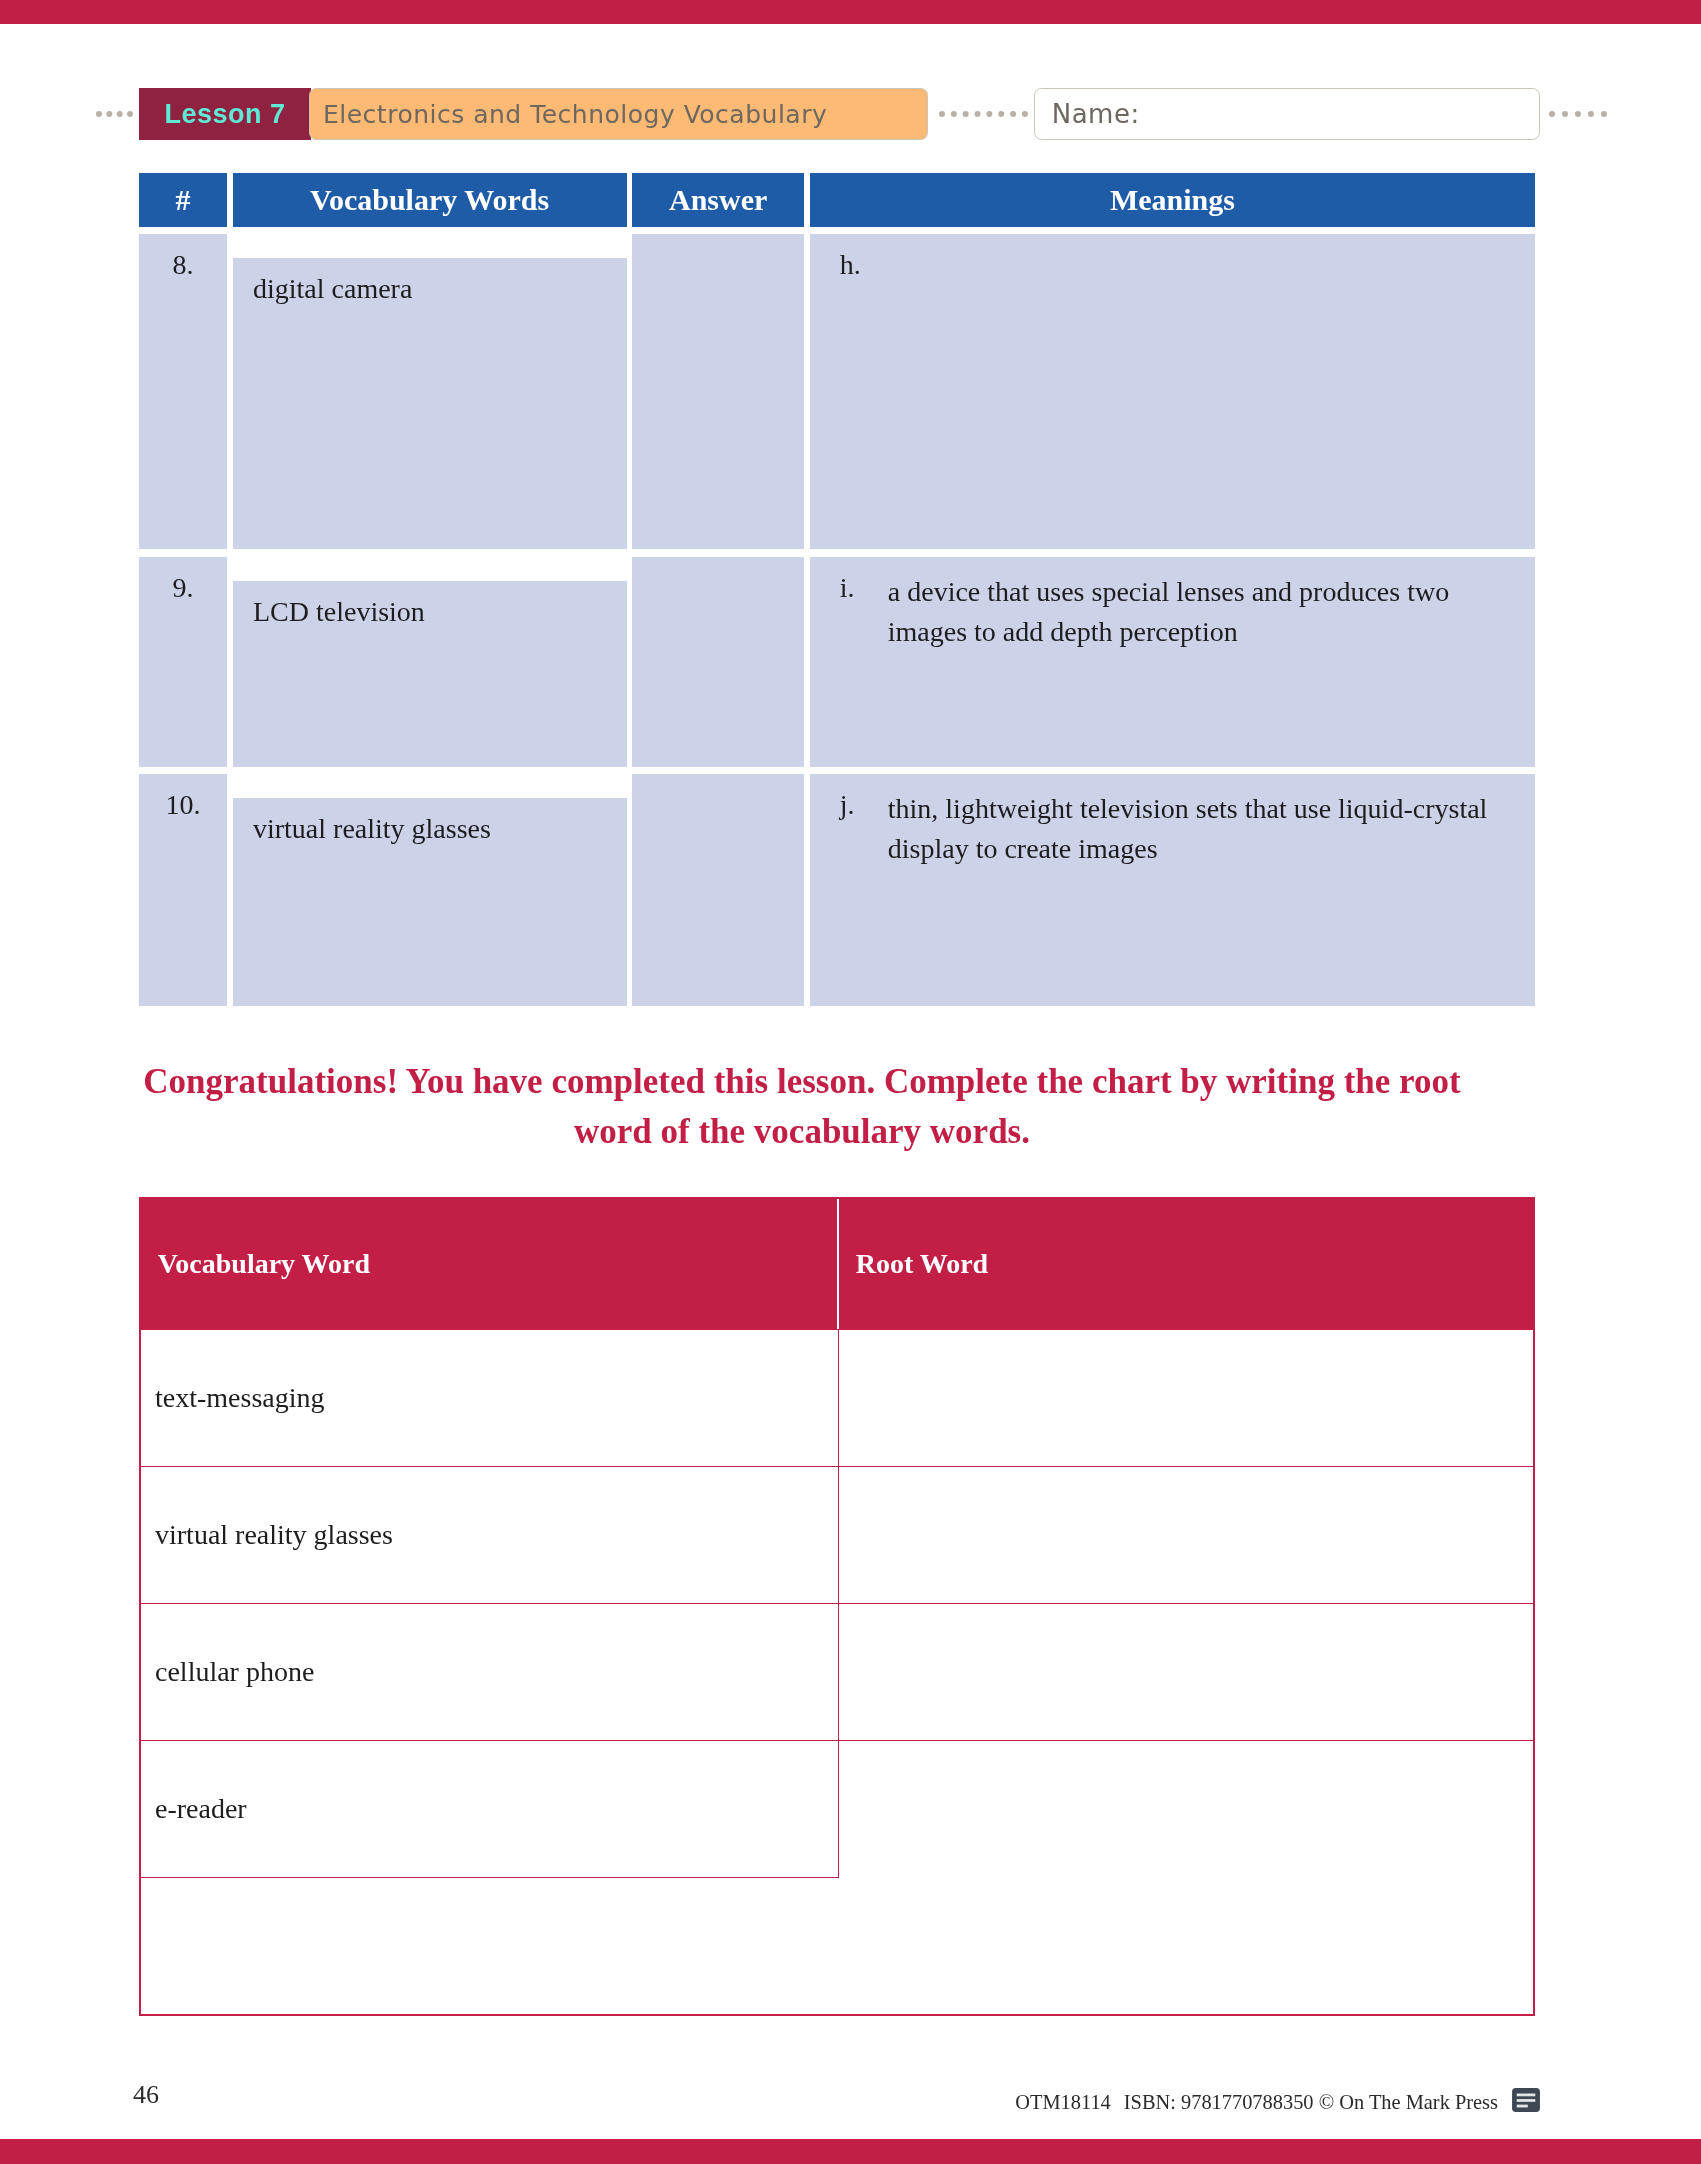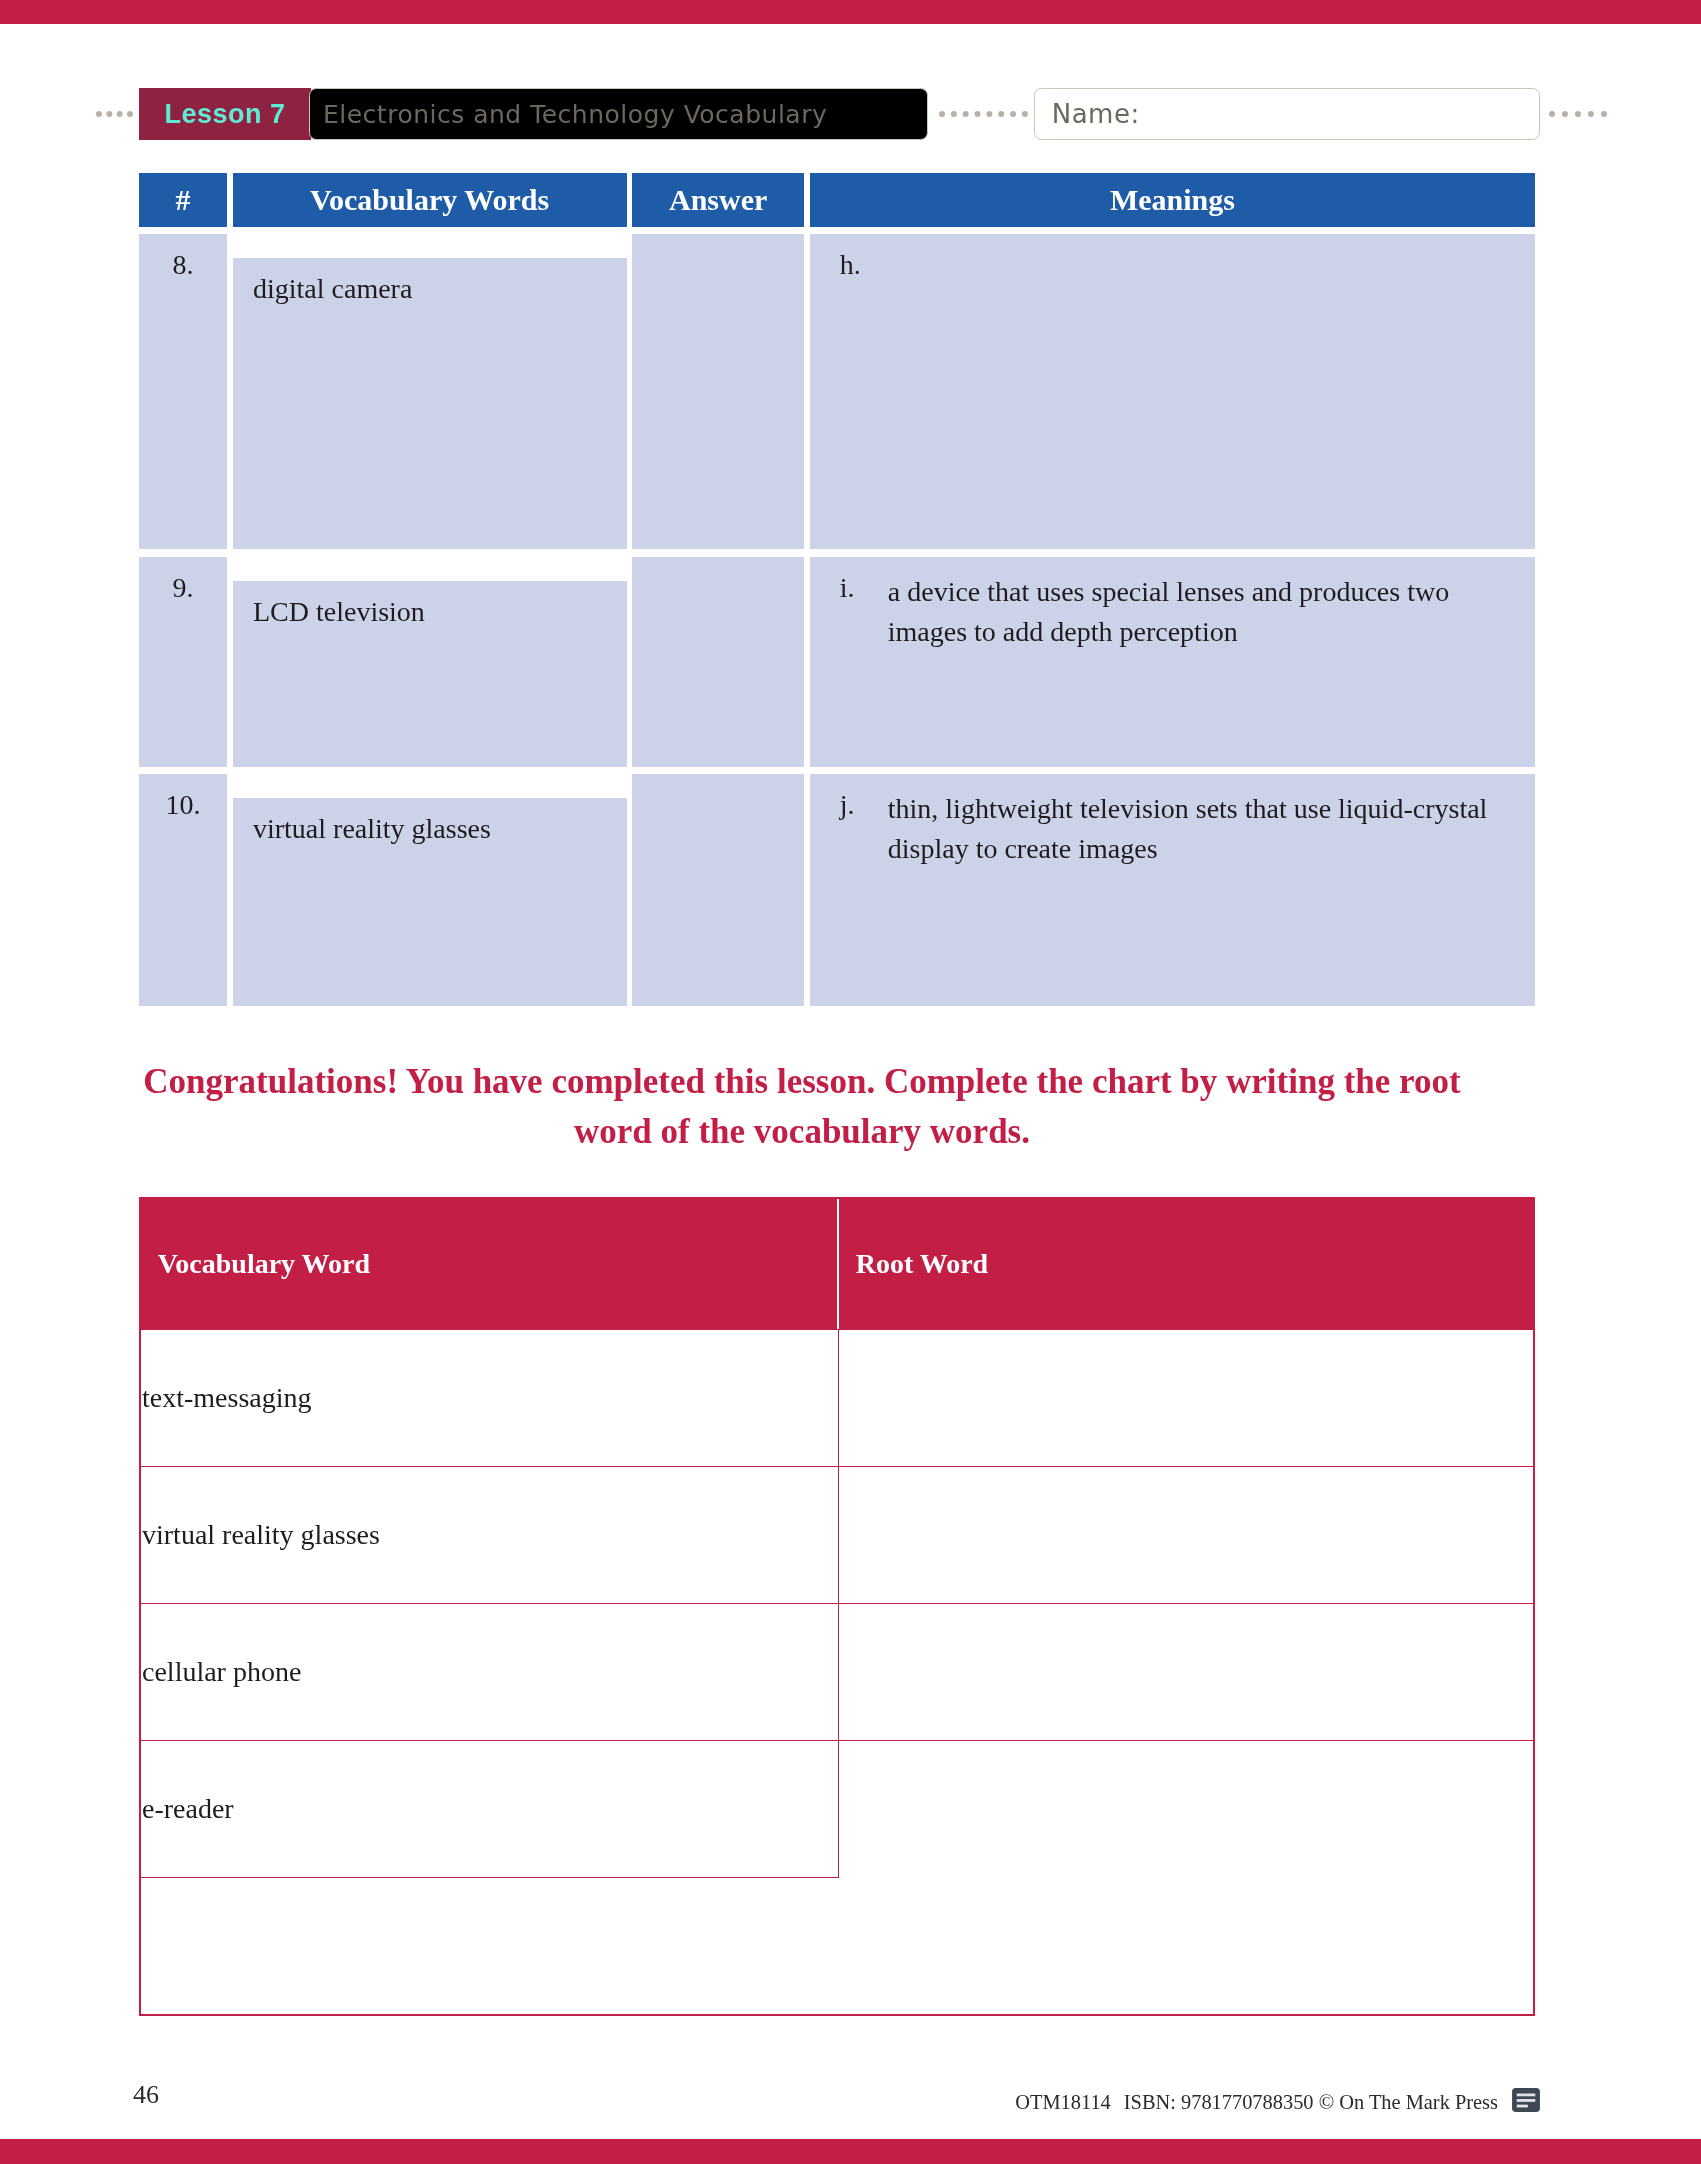--- a/index.html
+++ b/index.html
@@ -22,21 +22,21 @@
   .bar.bottom{bottom:0;height:26px;}
 
   
   .lesson-box{
     position:absolute;left:139px;top:88px;width:172px;height:52px;
     background:var(--maroon);color:#5eead4;display:flex;align-items:center;justify-content:center;
     font-family:"Liberation Sans", sans-serif;font-weight:700;font-size:27px;letter-spacing:0.5px;
   }
   .title-box{
     position:absolute;left:309px;top:88px;width:619px;height:52px;
-    background:#000000;border:1.9px solid var(--boxborder);border-radius:7.4px;
+    background:#fdba74;border:1.9px solid var(--boxborder);border-radius:7.4px;
     display:flex;align-items:center;padding-left:13px;
     font-family:"DejaVu Sans", sans-serif;font-size:25px;color:var(--graytext);letter-spacing:0.5px;
   }
   .name-box{
     position:absolute;left:1034px;top:88px;width:506px;height:52px;
     background:#fff;border:1.9px solid var(--boxborder);border-radius:7.4px;
     display:flex;align-items:center;padding-left:16.7px;
     font-family:"DejaVu Sans", sans-serif;font-size:26px;color:var(--graytext);letter-spacing:0.5px;
   }
   .dots{position:absolute;top:111px;height:0;border-top:6.5px dotted #b7b1a8;}
@@ -74,21 +74,21 @@
     display:grid;grid-template-columns:698px 1fr;
     grid-template-rows:130px repeat(5,137px);
     border:2.8px solid var(--crimson);background:#fff;
   }
   .t2 .hc{
     background:var(--crimson);color:#ffffff;font-weight:700;font-size:28px;
     display:flex;align-items:center;padding-left:16.7px;
   }
   .t2 .hc.l{border-right:2.8px solid #fff;}
   .t2 .bc{
-    display:flex;align-items:center;padding-left:1px;font-size:28px;
+    display:flex;align-items:center;padding-left:14px;font-size:28px;
     border-top:1.9px solid var(--crimson);
   }
   .t2 .bc.l{border-right:1.9px solid var(--crimson);}
 
   
   .pagenum{position:absolute;left:133px;top:2080px;font-size:26px;color:#2a2a2a;}
   .credit{
     position:absolute;right:160px;top:2087px;display:flex;align-items:center;gap:13px;
     font-size:20.4px;color:#2a2a2a;
   }

